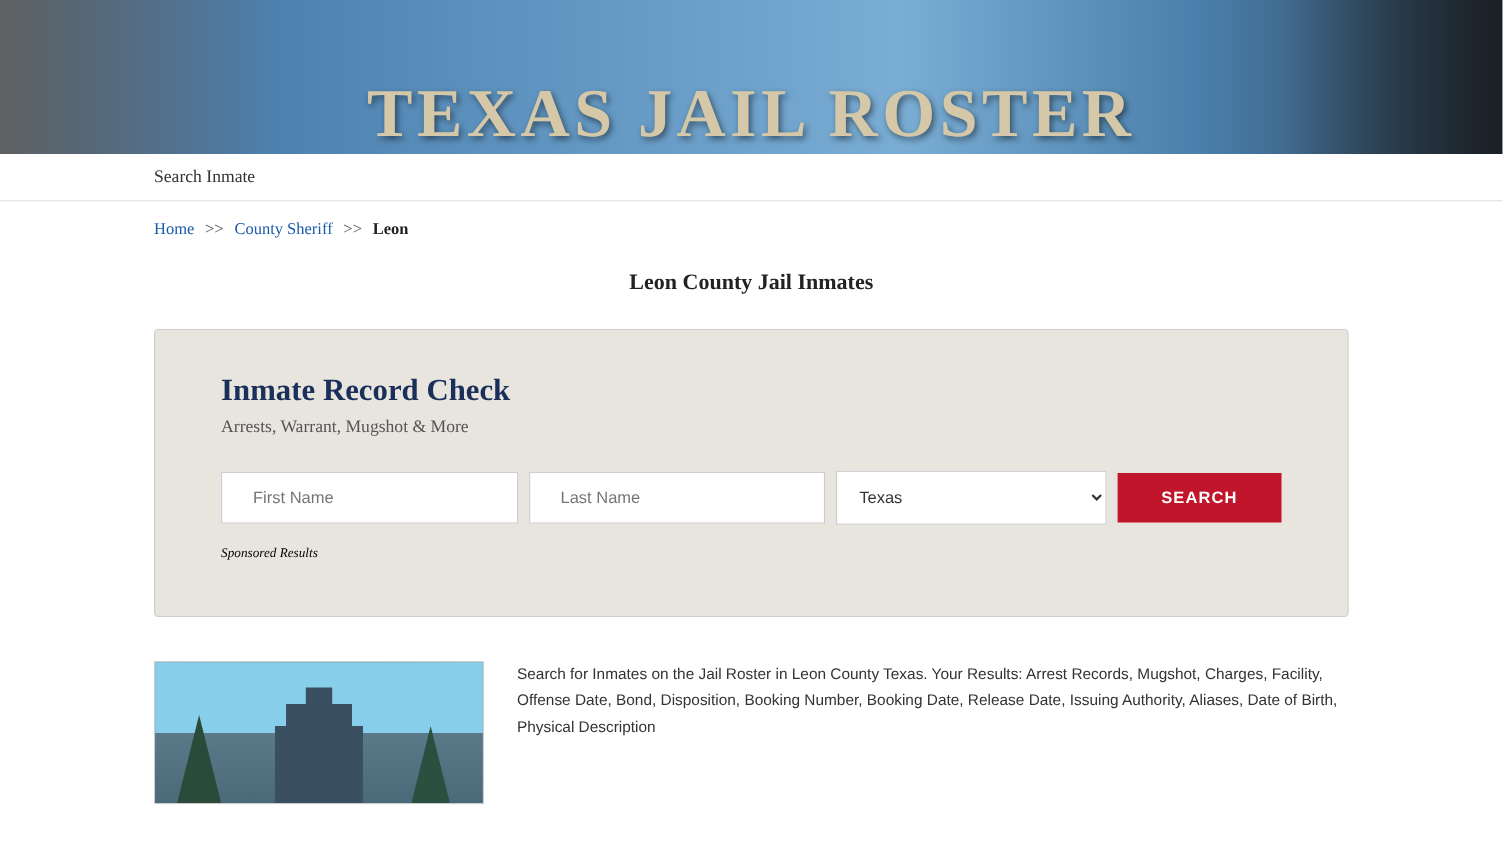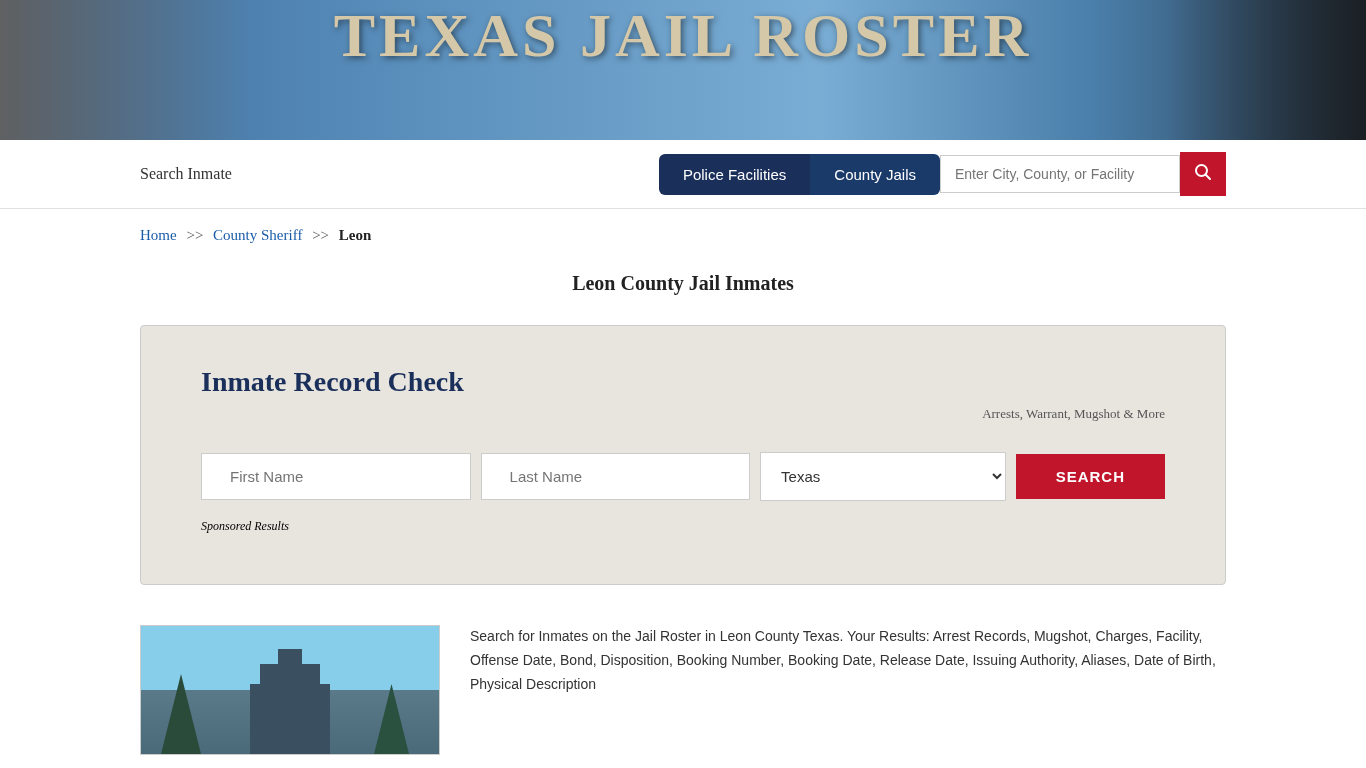--- a/index.html
+++ b/index.html
@@ -6,21 +6,21 @@
     body { font-family: Georgia, 'Times New Roman', serif; background: #fff; width: 1366px; min-height: 768px; overflow-x: hidden; }
 
     
     .header-banner {
       width: 100%;
       height: 140px;
       background: linear-gradient(135deg, #4a7fab 0%, #6a9fcc 40%, #4a7fab 100%);
       position: relative;
       overflow: hidden;
       display: flex;
-      align-items: flex-start;
+      align-items: flex-end;
       justify-content: center;
     }
     .header-banner-bg {
       position: absolute;
       inset: 0;
       background: linear-gradient(to right, #3a6a9a 0%, #5a8fbc 30%, #7aadd4 60%, #4a7fab 80%, #2a3a4a 100%);
     }
     .header-title {
       font-family: 'Palatino Linotype', Palatino, serif;
       font-size: 62px;
@@ -140,22 +140,22 @@
     }
     .record-check-title {
       text-align: left;
       font-size: 28px;
       font-weight: bold;
       color: #1a2f5a;
       font-family: Georgia, serif;
       margin-bottom: 8px;
     }
     .record-check-subtitle {
-      text-align: right;
-      font-size: 13px;
+      text-align: left;
+      font-size: 16px;
       color: #555;
       margin-bottom: 30px;
     }
     .record-check-form {
       display: flex;
       gap: 10px;
       align-items: center;
     }
     .record-check-form input {
       flex: 1;
@@ -273,31 +273,20 @@
 
 <div class="header-banner">
   <div class="header-banner-bg"></div>
   <div class="capitol-left"></div>
   <div class="keys-right"></div>
   <span class="header-title">Texas Jail Roster</span>
 </div>
 
 <div class="navbar">
   <span class="nav-search-inmate">Search Inmate</span>
-  <div class="nav-right">
-    <button class="nav-btn-police">Police Facilities</button>
-    <button class="nav-btn-county">County Jails</button>
-    <input class="nav-search-input" type="text" placeholder="Enter City, County, or Facility" style="">
-    <button class="nav-search-btn">
-      <svg width="18" height="18" viewBox="0 0 18 18" fill="none">
-        <circle cx="7.5" cy="7.5" r="5.5" stroke="white" stroke-width="2"></circle>
-        <line x1="11.5" y1="11.5" x2="16" y2="16" stroke="white" stroke-width="2" stroke-linecap="round"></line>
-      </svg>
-    </button>
-  </div>
 </div>
 
 <div class="breadcrumb">
   <a href="#">Home</a>
   <span class="sep">&gt;&gt;</span>
   <a href="#">County Sheriff</a>
   <span class="sep">&gt;&gt;</span>
   <span class="current">Leon</span>
 </div>
 

